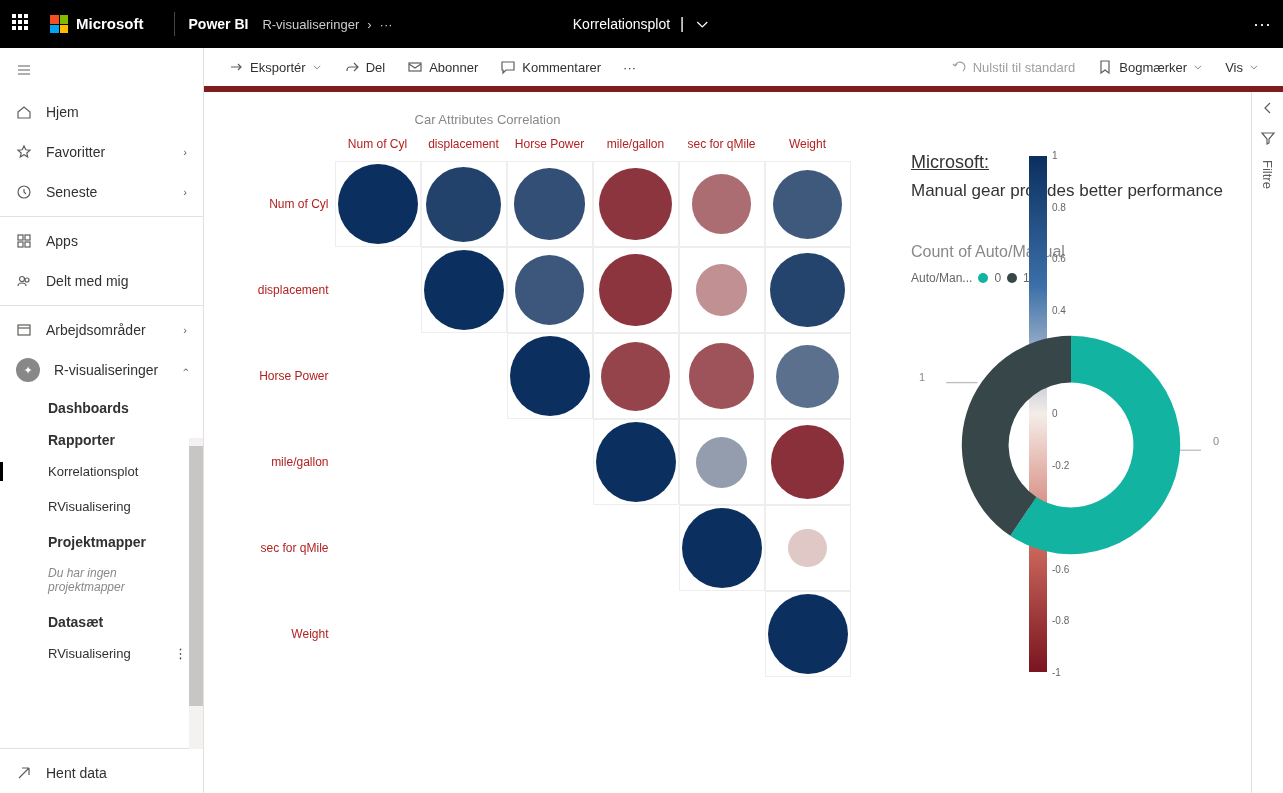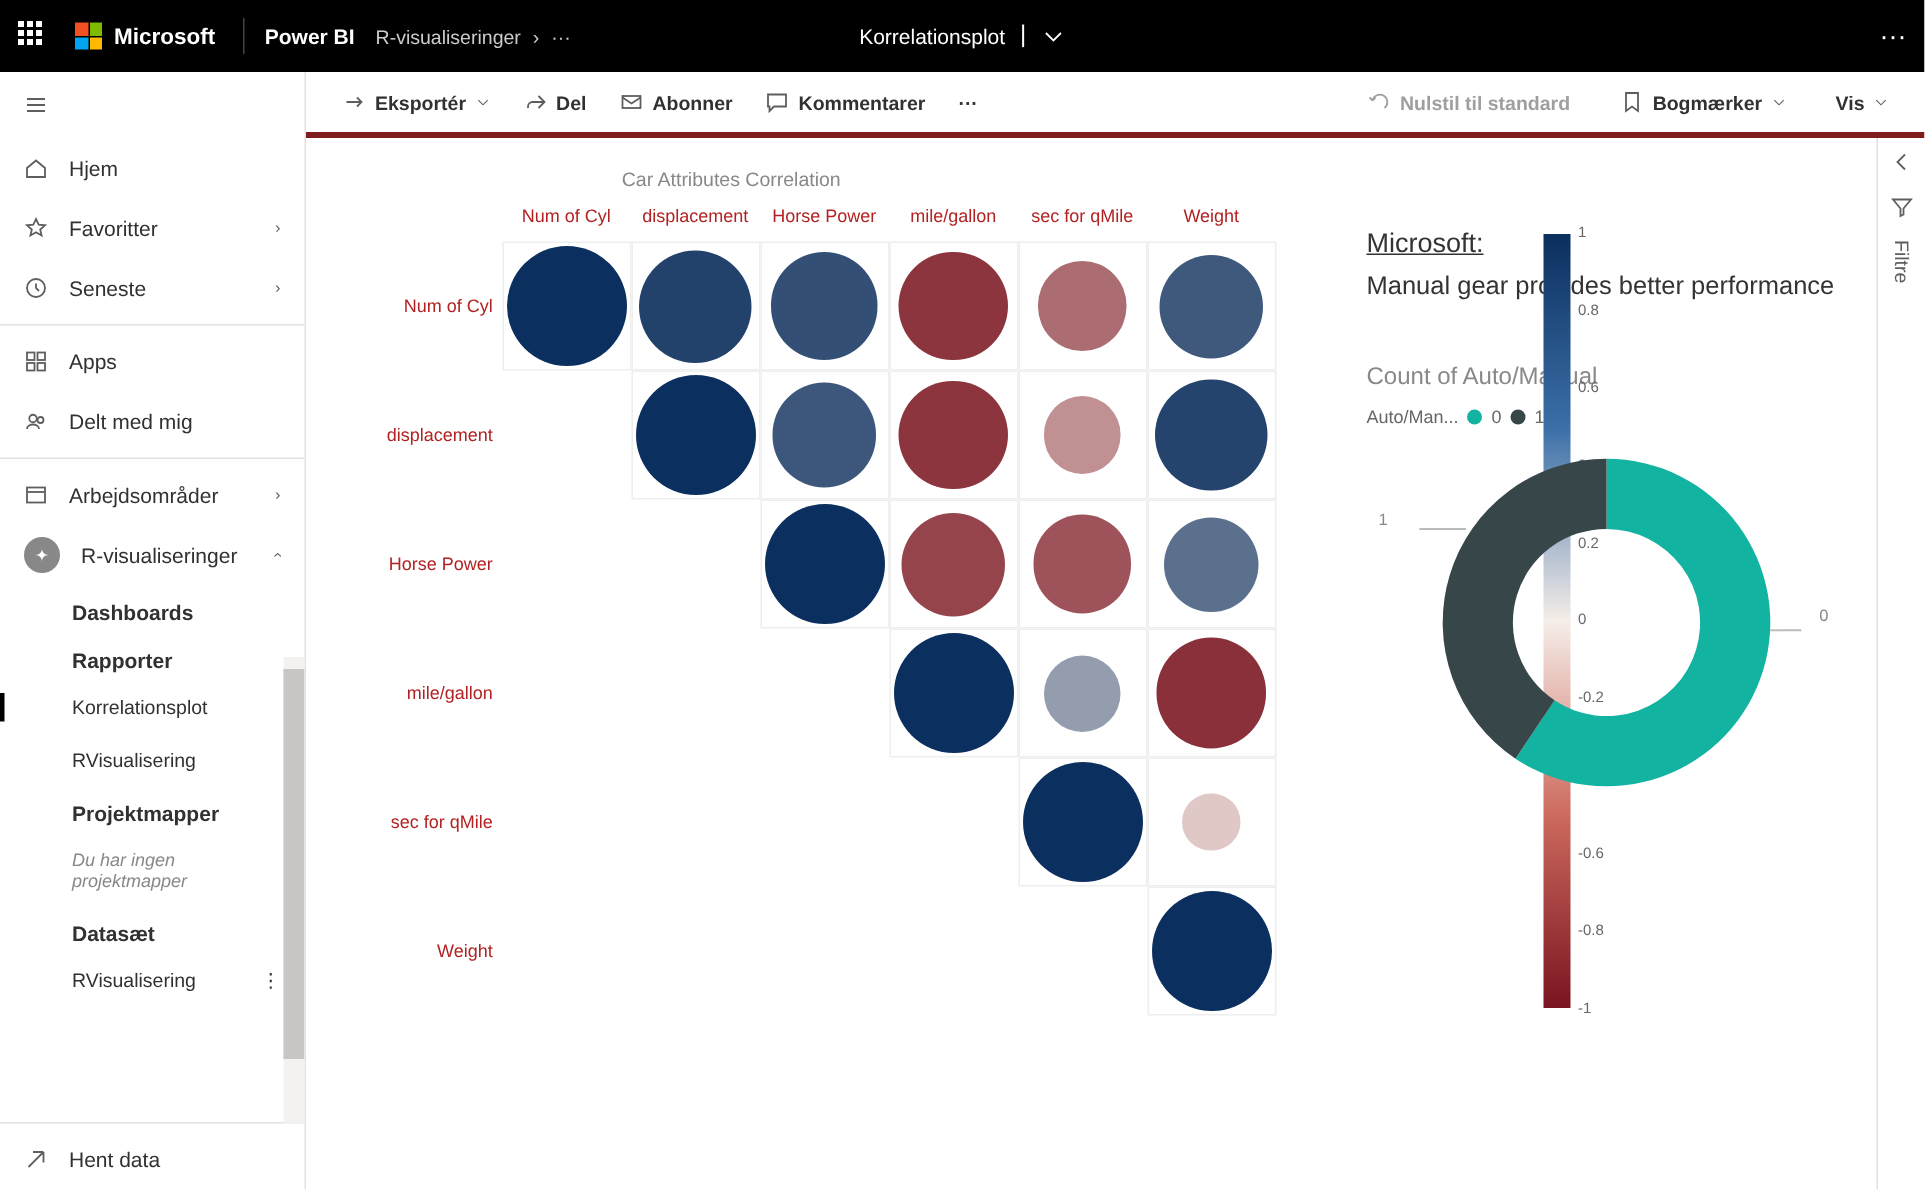--- a/index.html
+++ b/index.html
@@ -2,21 +2,21 @@
 <html><head>
 <meta charset="utf-8">
 <style>
 * { box-sizing: border-box; margin: 0; padding: 0; font-family: "Segoe UI", sans-serif; }
 body { width: 1283px; height: 793px; overflow: hidden; background: #fff; }
 
 
 .top-header { height: 48px; background: #000; color: #fff; display: flex; align-items: center; padding: 0 12px; }
 .waffle { width: 20px; height: 20px; display: grid; grid-template-columns: repeat(3,4px); grid-template-rows: repeat(3,4px); gap: 2px; margin-right: 18px; cursor: pointer; }
 .waffle span { background: #fff; }
-.ms-logo { display: flex; align-items: center; margin-right: 4px; }
+.ms-logo { display: flex; margin-right: 16px; }
 .ms-squares { width: 18px; height: 18px; display: grid; grid-template-columns: 1fr 1fr; grid-template-rows: 1fr 1fr; gap: 1px; margin-right: 8px; }
 .ms-squares span:nth-child(1){background:#f25022;} .ms-squares span:nth-child(2){background:#7fba00;}
 .ms-squares span:nth-child(3){background:#00a4ef;} .ms-squares span:nth-child(4){background:#ffb900;}
 .brand { font-size: 15px; font-weight: 600; }
 .divider-v { width: 1px; height: 24px; background: #444; margin: 0 14px; }
 .product { font-size: 14px; font-weight: 600; margin-right: 14px; }
 .breadcrumb { font-size: 13px; color: #ccc; display:flex; align-items:center; gap:8px;}
 .top-center { position: absolute; left: 50%; transform: translateX(-50%); display: flex; align-items: center; gap: 10px; }
 .report-name { font-size: 14px; }
 .top-right { margin-left: auto; font-size: 18px; cursor:pointer; }
@@ -32,44 +32,44 @@
 .nav-sub { padding: 10px 16px 10px 48px; cursor:pointer; position:relative; font-size:13px;}
 .nav-sub.active::before { content:""; position:absolute; left:0; top:8px; bottom:8px; width:3px; background:#000;}
 .nav-sub.italic { font-style: italic; color:#888; font-size:12px;}
 .ws-circle { width:24px;height:24px;border-radius:50%;background:#888;color:#fff;display:flex;align-items:center;justify-content:center;font-size:11px;}
 .scroll-track { width:14px; background:#f3f2f1; position:absolute; right:0; top:390px; bottom:44px; }
 .scroll-thumb { background:#c8c6c4; width:100%; height:260px; margin-top:8px;}
 .spacer-flex { flex:1; }
 
 
 .main { flex:1; display:flex; flex-direction:column; position:relative; }
-.toolbar { height:44px; border-bottom:4px solid #7f1d1d; display:flex; align-items:center; padding:0 16px; font-size:13px; gap:6px; color:#323130;font-weight:bold;}
+.toolbar { height:44px; border-bottom:6px solid #7f1d1d; display:flex; align-items:center; padding:0 16px; font-size:13px; gap:6px; color:#323130;}
 .tb-btn { display:flex; align-items:center; gap:6px; padding:4px 8px; cursor:pointer; border-radius:2px;}
-.tb-right { margin-left:auto; display:flex; align-items:center; gap:17px;}
+.tb-right { margin-left:auto; display:flex; align-items:center; gap:6px;}
 .tb-reset { color:#a19f9d; }
 
 .canvas { flex:1; display:flex; position:relative; background:#fff; }
 .chart-area { flex:1; padding: 20px 10px 26px 10px; position:relative; }
 .chart-title { text-align:center; color:#888; font-size:13px; margin-bottom:10px; margin-left:-120px;}
 .corr-wrap { display:flex; justify-content:center; }
 .corr-grid { display:grid; grid-template-columns: 90px repeat(6, 86px); grid-auto-rows: 86px; }
 .corr-col-h { color:#b22222; font-size:12px; text-align:center; align-self:end; padding-bottom:4px; height:24px;}
 .corr-row-h { color:#b22222; font-size:12px; text-align:right; align-self:center; padding-right:6px;}
 .corr-cell { border:1px solid #eee; display:flex; align-items:center; justify-content:center; background:#fff;}
 .corr-cell.empty { border:none; background:transparent;}
 .circ { border-radius:50%; }
 
 .colorbar { width:18px; height: 516px; position:absolute; left: 825px; top: 64px; background: linear-gradient(to bottom, #0b2f5e 0%, #3b6fa8 25%, #f5ede8 50%, #cd6a5e 75%, #7a1420 100%); }
 .cb-ticks { position:absolute; left: 848px; top: 58px; height:528px; font-size:10px; color:#666; display:flex; flex-direction:column; justify-content:space-between;}
 
 .right-panel { width:360px; padding: 60px 20px 20px 20px; }
 .conclusion-h { font-size:18px; text-decoration:underline; color:#333; margin-bottom:6px;}
 .conclusion-t { font-size:17px; color:#333; line-height:1.4; margin-bottom:40px;}
 .donut-title { color:#888; font-size:16px; margin-bottom:10px;}
-.legend { font-size:12px; color:#666; display:flex; align-items:center; gap:6px; }
+.legend { font-size:12px; color:#666; display:flex; align-items:center; gap:6px; margin-bottom:30px;}
 .lg-dot { width:10px;height:10px;border-radius:50%; display:inline-block;}
 .donut-wrap { position:relative; width:260px; height:260px; margin:0 auto;}
 
 
 .filters-tab { width:32px; border-left:1px solid #e1e1e1; display:flex; flex-direction:column; align-items:center; padding-top:8px; gap:14px; color:#605e5c;}
 .filters-label { writing-mode: vertical-rl; font-size:13px; }
 
 .icon { width:16px; height:16px; stroke:#605e5c; stroke-width:1.2; fill:none; }
 .icon-w { stroke:#fff; }
 </style>

